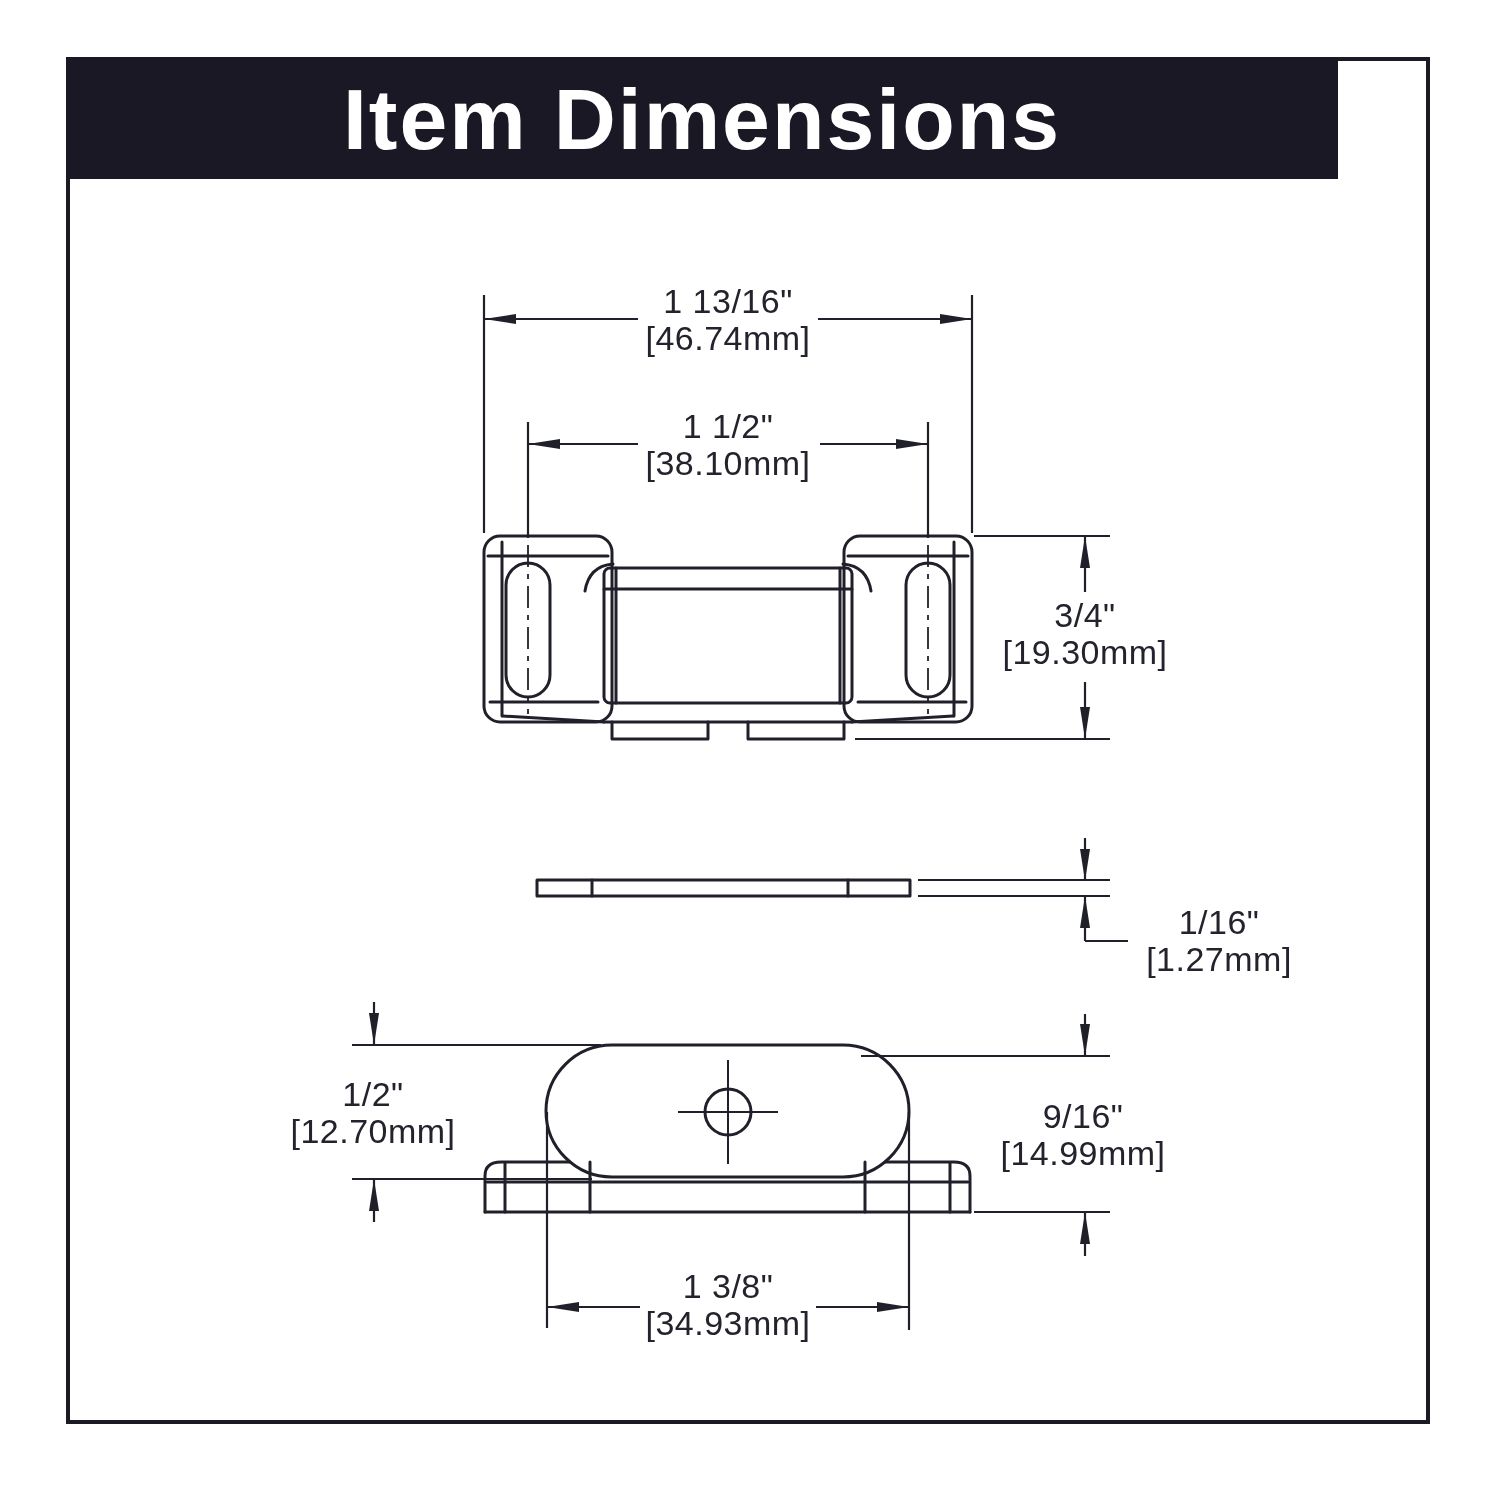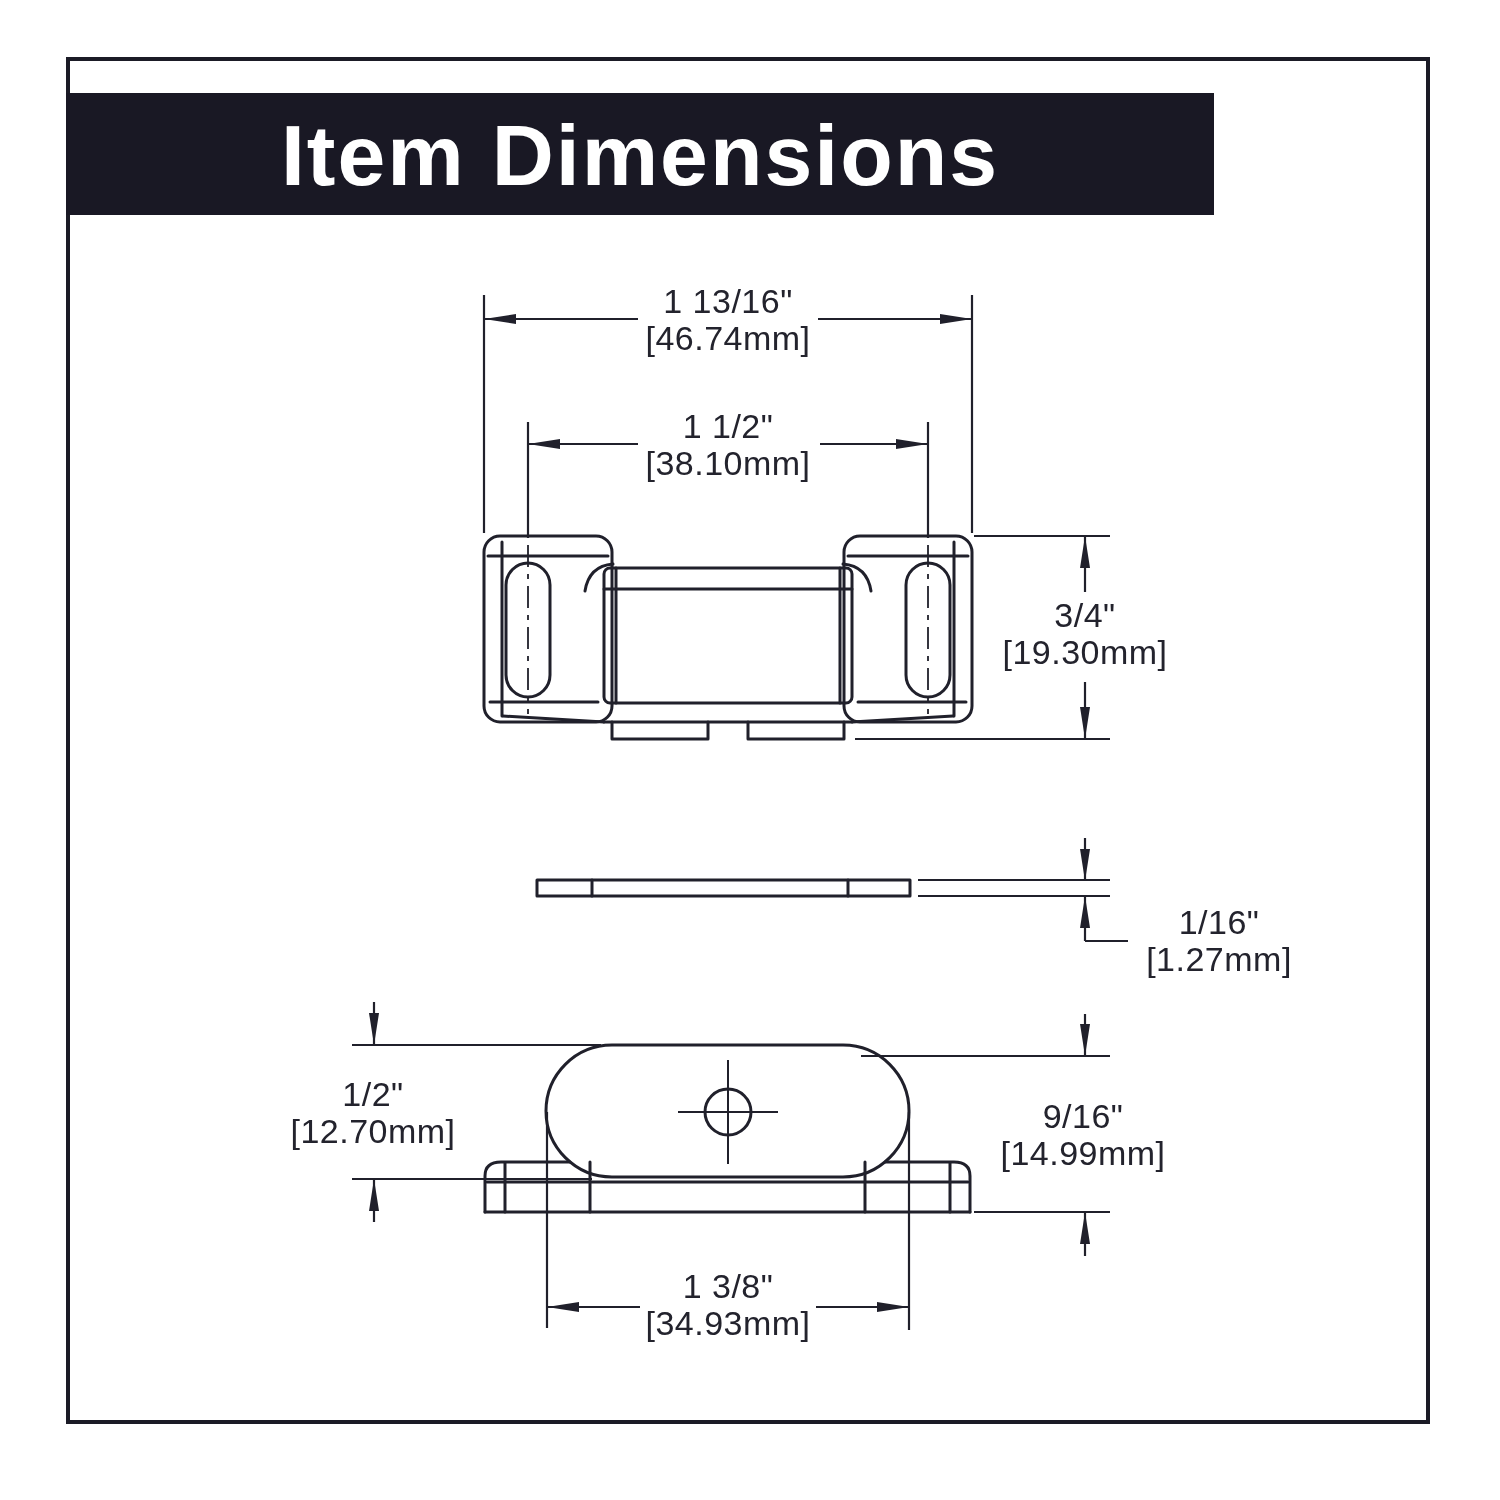--- a/index.html
+++ b/index.html
@@ -1,21 +1,21 @@
 <!DOCTYPE html>
 <html><head>
 <meta charset="utf-8">
 <style>
   html,body{margin:0;padding:0;background:#ffffff;}
   #page{position:relative;width:1500px;height:1500px;background:#ffffff;overflow:hidden;
         font-family:"Liberation Sans", sans-serif;}
   #frame{position:absolute;left:66px;top:57px;width:1364px;height:1367px;
          border:4px solid #1b1b26;box-sizing:border-box;background:#ffffff;}
-  #header-bar{position:absolute;left:66px;top:57px;width:1148px;height:122px;
-              background:#191824;display:flex;align-items:center;justify-content:center;margin-top:36px;}
+  #header-bar{position:absolute;left:66px;top:57px;width:1272px;height:122px;
+              background:#191824;display:flex;align-items:center;justify-content:center;}
   #header-bar .title{color:#ffffff;font-size:86px;font-weight:bold;letter-spacing:2px;
                      line-height:1;padding-top:2px;}
   svg.drawing{position:absolute;left:0;top:0;}
   .part{stroke:#20202b;stroke-width:3;fill:none;stroke-linejoin:round;stroke-linecap:round;}
   .dim{stroke:#20202b;stroke-width:2.2;fill:none;stroke-linecap:butt;}
   .cl{stroke:#20202b;stroke-width:1.8;fill:none;stroke-dasharray:22 7 5 7;}
   .xh{stroke:#20202b;stroke-width:2;fill:none;}
   .ah{fill:#20202b;stroke:none;}
   .dim-label{position:absolute;transform:translateX(-50%);text-align:center;
              color:#23232d;font-size:34px;line-height:37px;letter-spacing:0.5px;

